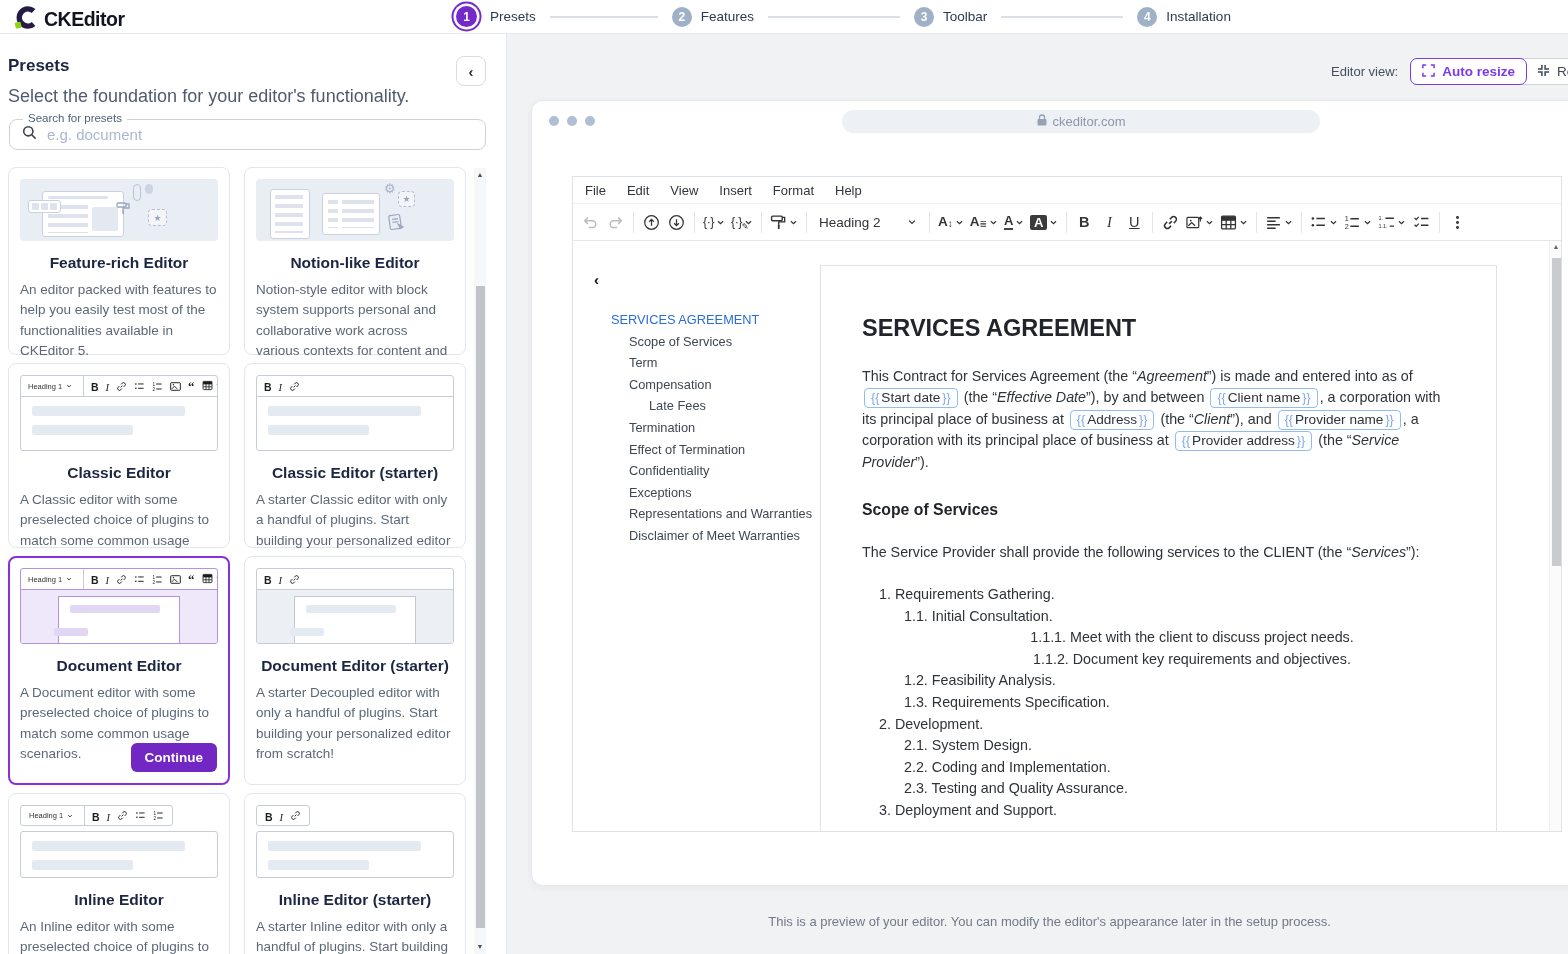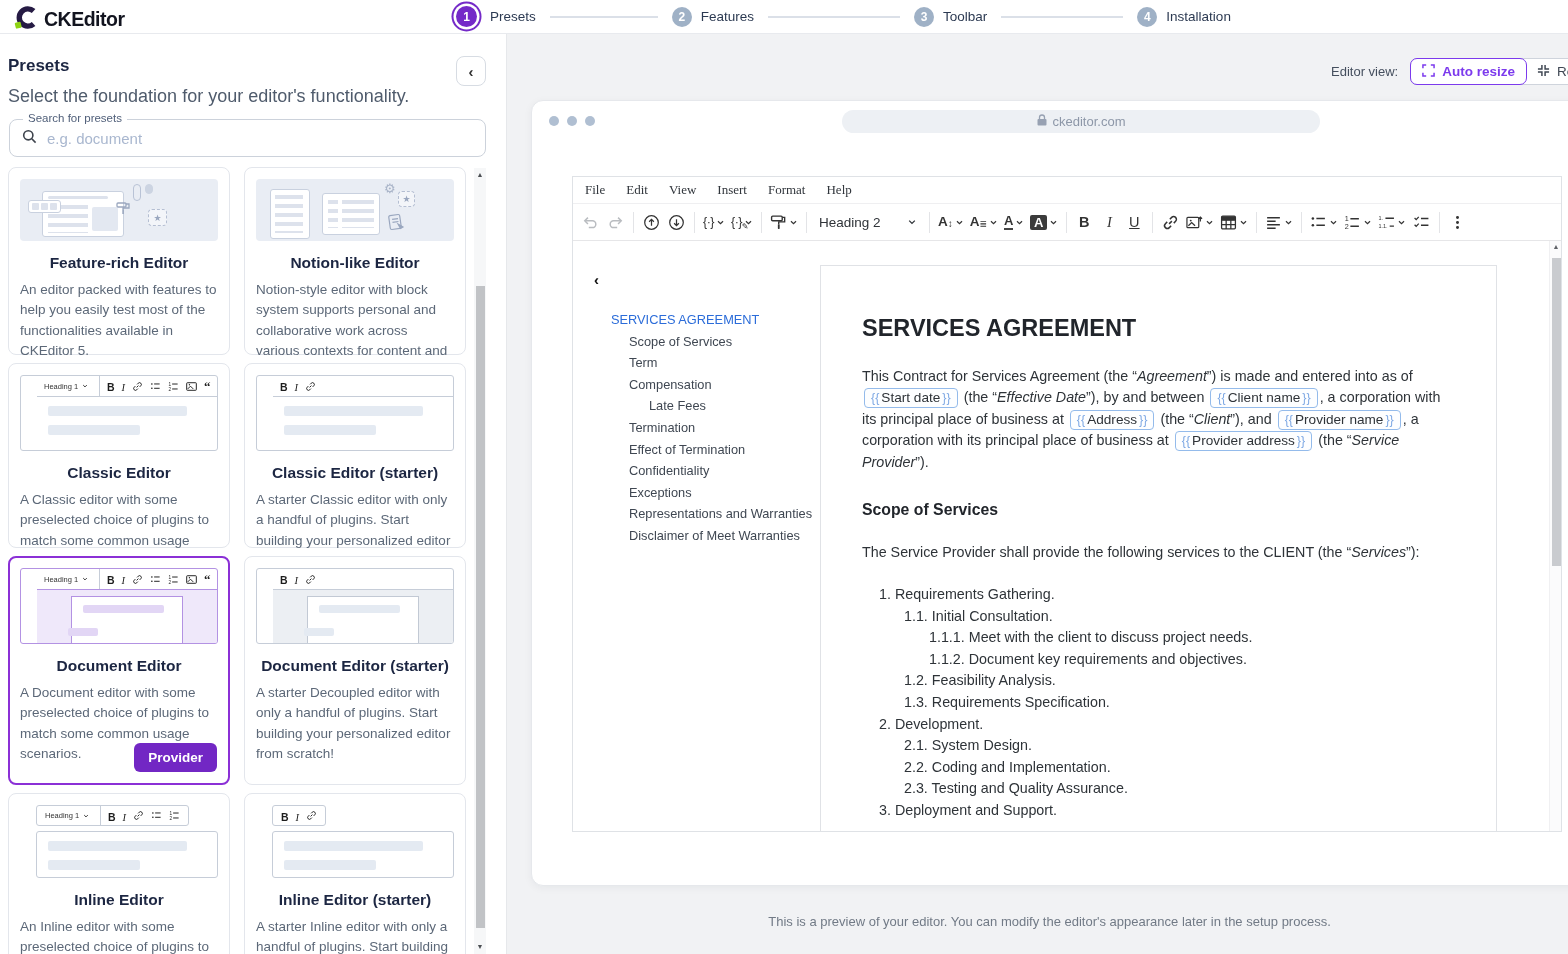--- a/index.html
+++ b/index.html
@@ -16,21 +16,21 @@
   .step.active .step-circle { width:21px; height:21px; background:#7429c8; box-shadow:0 0 0 2.5px #fff, 0 0 0 4.5px #7429c8; margin:0 4px; }
   .step-label { font-size:13.5px; color:#2c3a52; font-weight:500; white-space:nowrap; }
   .connector { height:2px; background:#dbe0e8; margin:0 14px; }
   .connector.c0 { width:108px; } .connector.c1 { width:132px; } .connector.c2 { width:122px; }
 
   
   .sidebar { position:absolute; left:0; top:34px; width:507px; bottom:0; background:#fff; border-right:1px solid #e6e8eb; z-index:20; }
   .sb-title { position:absolute; left:8px; top:22px; font-size:17px; font-weight:700; color:#1c2642; }
   .collapse-btn { position:absolute; right:20px; top:22px; width:30px; height:30px; border:1px solid #d7dce3; border-radius:8px; background:#fff; display:flex; align-items:center; justify-content:center; font-size:15px; font-weight:700; color:#333; cursor:pointer; }
   .sb-sub { position:absolute; left:8px; top:52px; font-size:18px; color:#4f5b6c; }
-  .search { position:absolute; left:9px; right:20px; top:85px; height:38px; border:1px solid #ccd2db; border-radius:8px; background:#fff; }
+  .search { position:absolute; left:9px; right:20px; top:85px; height:31px; border:1px solid #ccd2db; border-radius:8px; background:#fff; }
   .search-label { position:absolute; left:13px; top:-8px; background:#fff; padding:0 5px; font-size:11.5px; color:#51607a; }
   .search-inner { display:flex; align-items:center; height:100%; padding:0 12px; gap:10px; }
   .search-inner input { border:none; outline:none; flex:1; font-size:15px; color:#333; font-family:inherit; background:transparent; }
   .search-inner input::placeholder { color:#a9b7cf; }
 
   .cards { position:absolute; left:8px; top:133px; width:459px; bottom:0; overflow:hidden;
            display:grid; grid-template-columns:222px 222px; column-gap:14px; row-gap:8px;
            grid-template-rows:188px 185px 229px 300px; }
   .card { border:1px solid #e3e6ec; border-radius:8px; padding:11px; background:#fff; position:relative; cursor:pointer; }
   .card.selected { border:2px solid #8b30d6; padding:10px; }
@@ -44,21 +44,21 @@
   .ab-lines { position:absolute; background:repeating-linear-gradient(#dde2ec 0 4px, transparent 4px 9px); }
   .ab-bar  { position:absolute; background:#dde2ec; border-radius:2px; }
   .ab-chip { position:absolute; background:#fff; border:1px solid #c9d1df; border-radius:3px; display:flex; align-items:center; gap:2px; padding:2px 3px; }
   .ab-chip i { width:7px; height:7px; background:#dde2ec; display:block; border-radius:1px; }
   .ab-pill { position:absolute; width:8px; height:17px; border-radius:4px; border:1.4px solid #b9c3d6; }
   .ab-pill.fill { background:#ccd4e2; border-color:#ccd4e2; }
   .ab-star { position:absolute; width:19px; height:17px; border:1.4px dashed #b4bed2; border-radius:4px; color:#9aa7bf; font-size:9px; display:flex; align-items:center; justify-content:center; background:#f3f5f9; }
   .ab-glyph { position:absolute; color:#a9b4c8; }
 
   
-  .mini { border:1px solid #c6cdd8; border-radius:3px; overflow:hidden; background:#fff;padding-left:16px; }
+  .mini { border:1px solid #c6cdd8; border-radius:3px; overflow:hidden; background:#fff; }
   .mini-tb { height:21px; display:flex; align-items:center; gap:7px; padding:0 7px; border-bottom:1px solid #c6cdd8; color:#1d1d1d; }
   .mini-tb b { font-size:10.5px; } .mini-tb i { font-size:10.5px; font-family:"Liberation Serif",serif; }
   .m-dd { display:flex; align-items:center; gap:4px; font-size:7.5px; color:#333; border-right:1px solid #c6cdd8; padding-right:6px; height:100%; min-width:56px; }
   .m-ic svg { width:11px; height:11px; display:block; }
   .m-q { font-family:"Liberation Serif",serif; font-weight:700; font-size:13px; line-height:8px; }
   .mini-body { height:53px; padding:9px 11px; position:relative; }
   .bar { background:#e4eaf2; border-radius:2px; height:10px; }
   .bar1 { width:88%; margin-bottom:9px; } .bar2 { width:58%; }
   
   .mini.lay-document .mini-body { background:#eceff3; padding:6px 0 0; }
@@ -93,21 +93,21 @@
   .seg.plain { color:#3f4753; }
 
   .browser { position:absolute; left:24px; top:66px; width:1100px; height:786px; background:#fff; border-radius:12px; border:1px solid #e6e8ec; box-shadow:0 2px 8px rgba(20,30,50,.05); }
   .chrome { height:41px; position:relative; }
   .dots { position:absolute; left:17px; top:15px; display:flex; gap:8px; }
   .dots i { width:10px; height:10px; border-radius:50%; background:#b0bfd2; display:block; }
   .addr { position:absolute; left:50%; top:9px; transform:translateX(-50%); width:478px; height:23px; background:#edf0f4; border-radius:12px; display:flex; align-items:center; justify-content:center; gap:6px; color:#8d97a8; font-size:13px; }
   .addr svg { width:10px; height:12px; }
 
   .editor { position:absolute; left:40px; top:75px; width:990px; height:656px; border:1px solid #dfe2e6; background:#fff; display:flex; flex-direction:column; }
-  .menubar { height:27px; flex:none; display:flex; align-items:center; gap:21px; padding:0 12px; font-size:13px; color:#30353b; border-bottom:1px solid #efeff1;font-family:Liberation Serif, serif; }
+  .menubar { height:27px; flex:none; display:flex; align-items:center; gap:21px; padding:0 12px; font-size:13px; color:#30353b; border-bottom:1px solid #efeff1; }
   .menubar span { cursor:pointer; }
   .cktoolbar { height:37px; flex:none; display:flex; align-items:center; padding:0 5px; border-bottom:1px solid #e6e6e8; color:#333; }
   .tb-btn { height:26px; min-width:25px; display:flex; align-items:center; justify-content:center; gap:2px; padding:0 3px; cursor:pointer; border-radius:3px; }
   .tb-btn svg { width:17px; height:17px; display:block; }
   .tb-btn .chev { width:9px; height:9px; }
   .tb-btn.disabled { color:#b9bcc0; }
   .tb-sep { width:1px; height:21px; background:#e3e4e7; margin:0 5px; flex:none; }
   .tb-dd { display:flex; align-items:center; justify-content:space-between; width:112px; padding:0 7px; font-size:13.5px; color:#2f3338; height:26px; cursor:pointer; }
   .tb-dd .chev { width:10px; height:10px; }
   .txt-ic { font-size:13px; line-height:1; display:inline-flex; align-items:flex-end; font-weight:400; }
@@ -127,21 +127,21 @@
   .toc-item.lv2 { padding-left:76px; }
 
   .canvas { flex:1; padding-top:24px; position:relative; }
   .pagedoc { width:677px; background:#fff; border:1px solid #e0e2e6; border-bottom:none; min-height:640px; padding:52px 41px 0; font-size:14.3px; color:#2e3338; line-height:21.5px; }
   .pagedoc h1 { font-size:23.5px; font-weight:700; color:#21252b; margin:0 0 26px; }
   .pagedoc h2 { font-size:15.8px; font-weight:700; color:#21252b; margin:26px 0 21px; }
   .pagedoc p { margin:0 0 21px; }
   .chip { display:inline-flex; align-items:center; border:1px solid #94bbeb; border-radius:4px; padding:0 4px; margin:0 2px; background:#fdfeff; font-size:13.6px; line-height:18px; cursor:pointer; }
   .chip .br { color:#7fa9e4; margin:0 2px; font-size:12.5px; }
   .doclist .li { line-height:21.6px; }
-  .doclist .lv0 { padding-left:17px; } .doclist .lv1 { padding-left:42px; } .doclist .lv2 { padding-left:67px; }
+  .doclist .lv0 { padding-left:17px; } .doclist .lv1 { padding-left:42px; } .doclist .lv2 { padding-left:67px;text-align:center; }
 
   .ed-scroll { position:absolute; right:0; top:0; bottom:0; width:12px; background:#fbfbfc; border-left:1px solid #f0f0f2; }
   .ed-scroll .arr { position:absolute; top:2px; left:0; width:12px; text-align:center; font-size:7px; color:#606368; }
   .ed-scroll .thumb { position:absolute; left:1.5px; width:9px; top:17px; height:308px; background:#c9cbcf; cursor:grab; }
 
   .note { position:absolute; left:24px; width:1037px; top:880px; text-align:center; font-size:13px; color:#717a86; }
 </style>
 </head>
 <body>
 
@@ -355,21 +355,21 @@
           </div>
           <div class="mini-body">
             <div class="mini-page">
               <div class="bar bar1"></div>
             </div>
             <div class="bar bar2"></div>
           </div>
         </div>
         <div class="card-title">Document Editor</div>
         <div class="card-desc">A Document editor with some preselected choice of plugins to match some common usage scenarios.</div>
-        <button class="continue-btn">Provider</button>
+        <button class="continue-btn">Continue</button>
       </div>
       <div class="card">
         <div class="mini lay-document">
           <div class="mini-tb">
             <span><b>B</b></span>
             <span><i>I</i></span>
             <span><span class="m-ic"><svg viewBox="0 0 16 16" fill="none" stroke="currentColor" stroke-width="1.4">
                   <path d="M6.7 9.3 9.3 6.7"></path>
                   <path d="M7.4 4.9l1.7-1.7a2.6 2.6 0 0 1 3.7 3.7L11.1 8.6"></path>
                   <path d="M8.6 11.1 6.9 12.8a2.6 2.6 0 0 1-3.7-3.7L4.9 7.4"></path>

